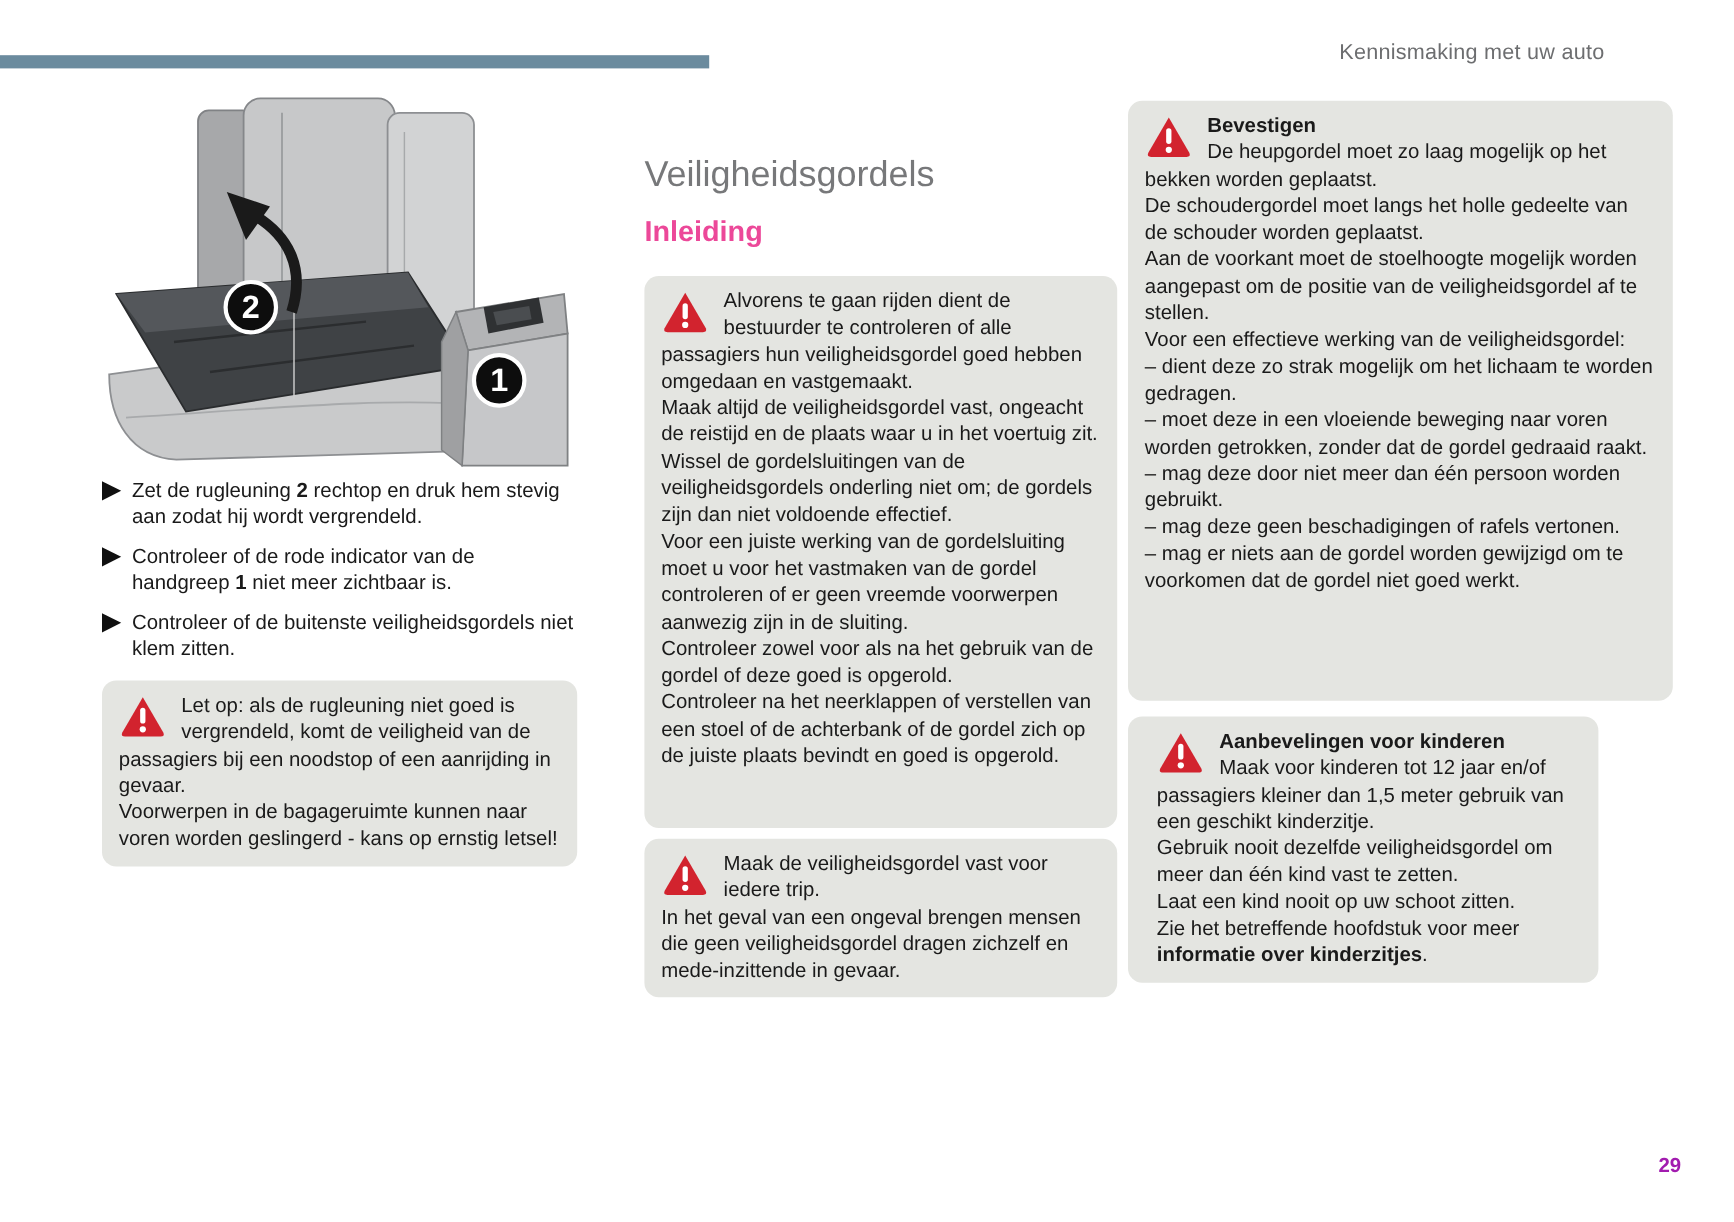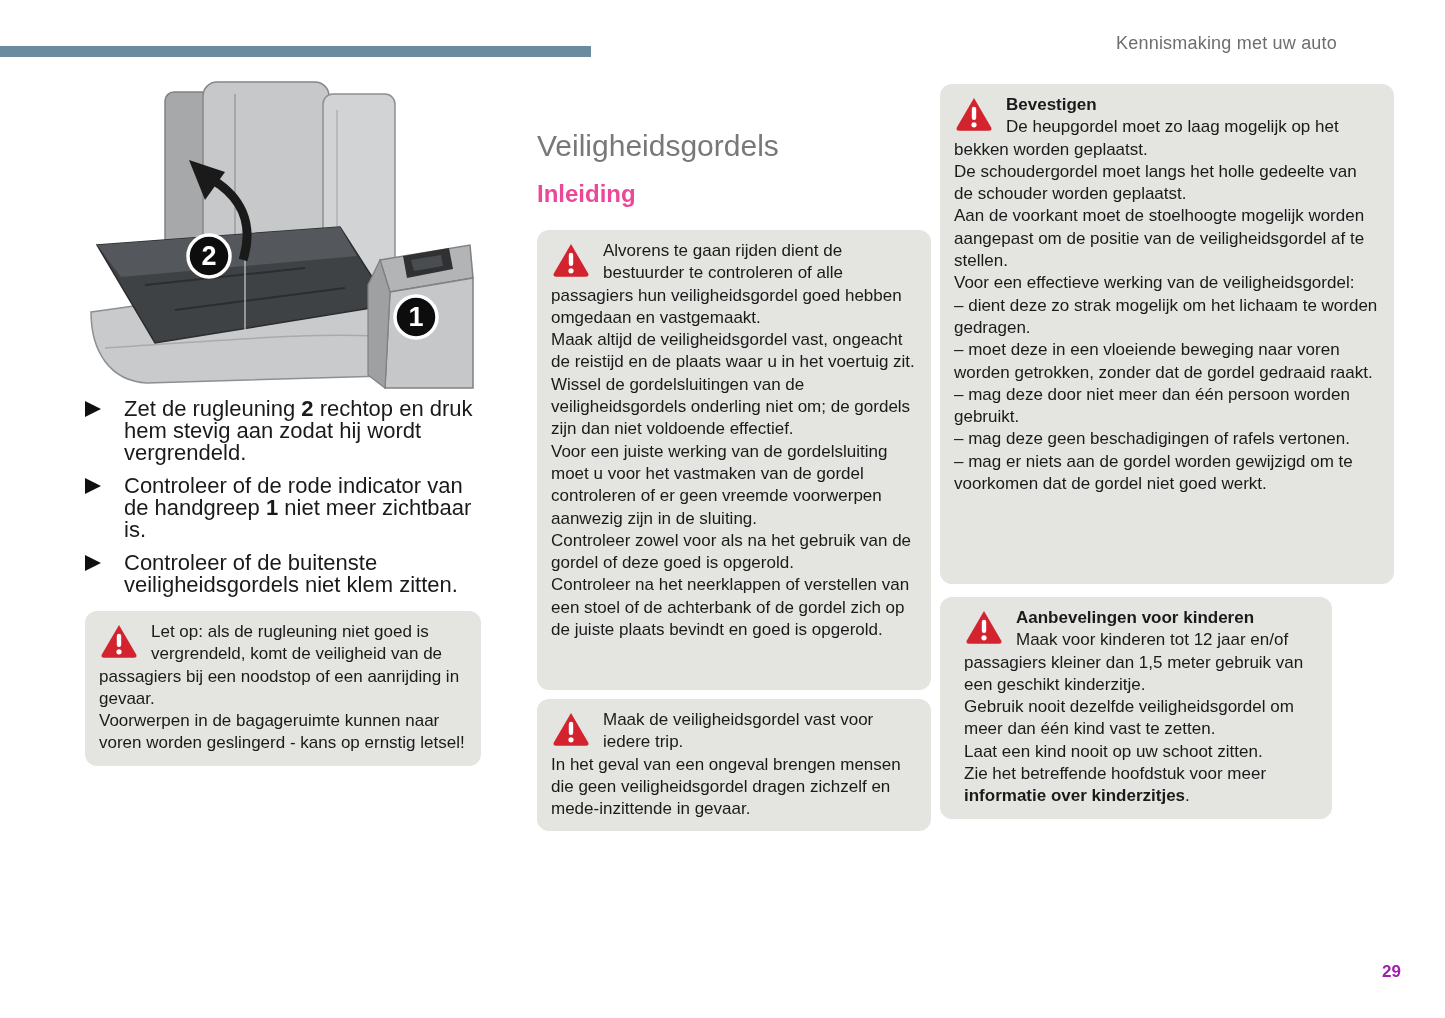--- a/index.html
+++ b/index.html
@@ -14,21 +14,21 @@
   .page-num { position:absolute; top:962px; right:44px; font-size:17px; font-weight:bold; color:#a21caf; }
 
   .col { position:absolute; }
   .col-left  { left:85px;  top:80px;  width:396px; }
   .col-mid   { left:537px; top:80px;  width:356px;margin-top:48px; }
   .col-right { left:940px; top:84px;  width:392px; }
 
   .figure { display:block; width:390px; height:310px; }
 
   .bullets { margin-top:8px; }
-  .bullet { display:flex; gap:23px; margin-bottom:11px; font-size:22px; line-height:22px; }
+  .bullet { display:flex; gap:9px; margin-bottom:11px; font-size:17px; line-height:22px; }
   .bullet-marker { flex:0 0 auto; width:0; height:0; margin-top:3px;
     border-left:16px solid #101010; border-top:8.5px solid transparent; border-bottom:8.5px solid transparent; }
   .bullet b { font-weight:bold; }
 
   .warnbox { background:#e4e5e1; border-radius:12px; padding:10px 14px 11px; box-sizing:border-box;
     font-size:17px; line-height:22.3px; overflow:hidden; }
   .warnbox p { margin:0; }
   .warnbox .wtitle { font-weight:bold; }
   .warn-tri { float:left; width:40px; height:36px; margin:2px 12px 4px 0; }
 

